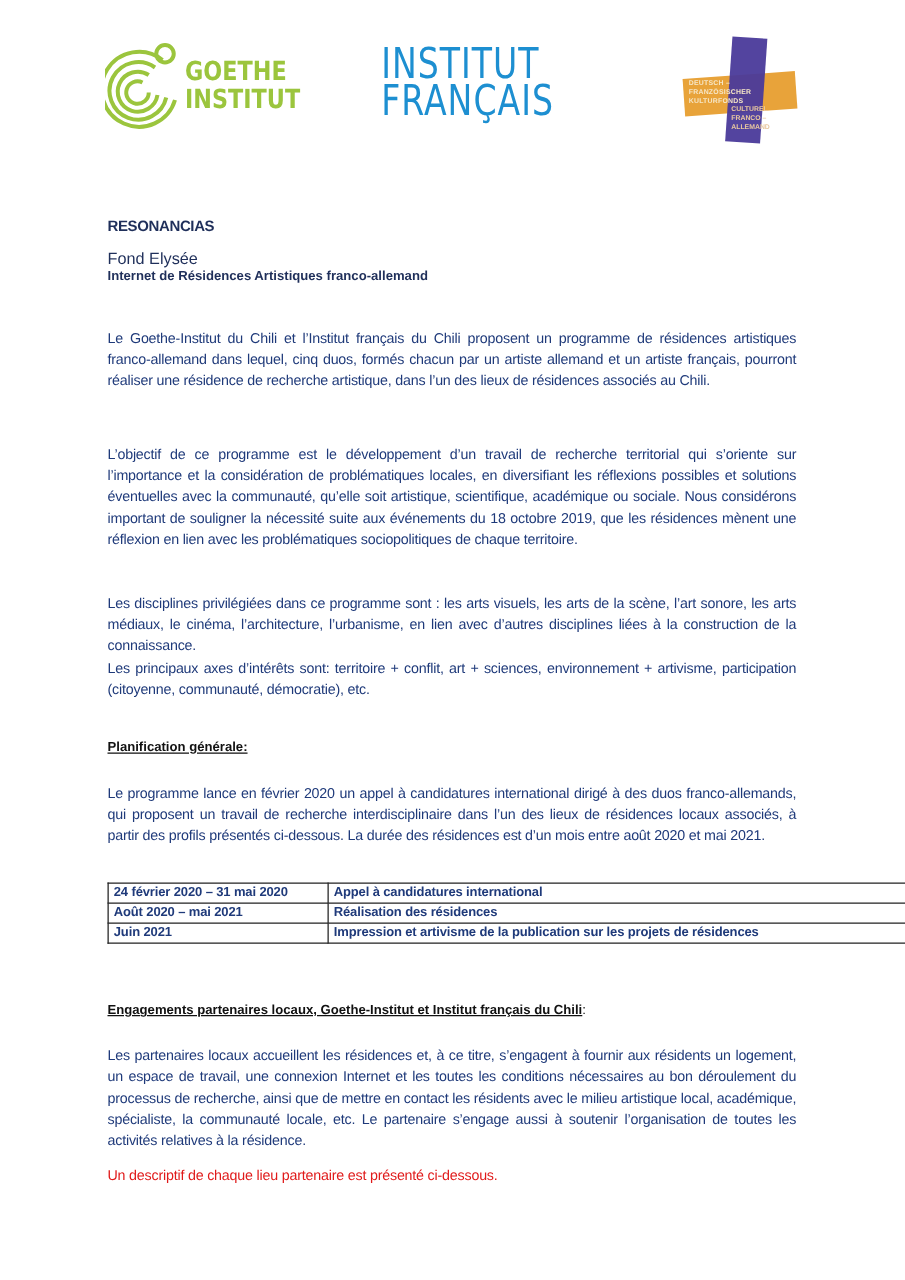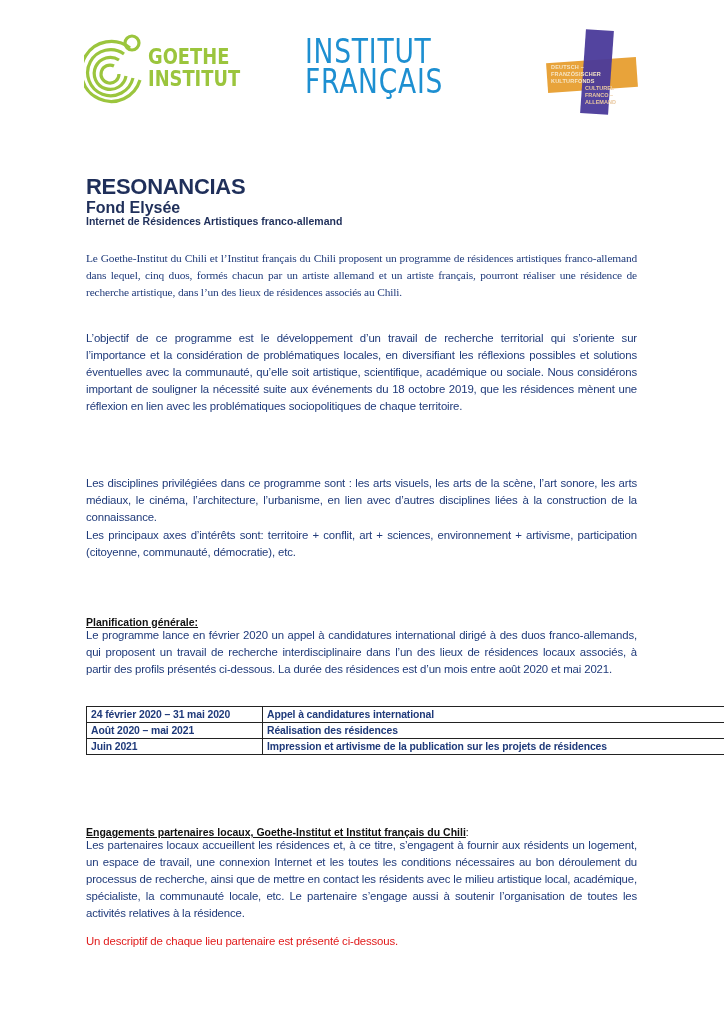--- a/index.html
+++ b/index.html
@@ -14,31 +14,31 @@
   .logo-if { position: absolute; left: 305px; top: 36px; width: 150px; height: 72px; }
   .if-text { color: #1d8fd1; font-size: 34px; line-height: 30px; font-family: "DejaVu Sans", sans-serif;
              letter-spacing: 1px; transform: scaleX(0.78); transform-origin: left; white-space: nowrap; }
   .logo-dfk { position: absolute; left: 545px; top: 28px; width: 95px; height: 88px; }
   .dfk-orange { position: absolute; left: 2px; top: 32px; width: 90px; height: 30px; background: #e8a33a; transform: rotate(-4deg); }
   .dfk-purple { position: absolute; left: 38px; top: 2px; width: 28px; height: 84px; background: #4a3a9a; transform: rotate(4deg); opacity: 0.95; }
   .dfk-text { position: absolute; left: 6px; top: 36px; font-size: 5.5px; line-height: 7px; color: #f6e6c6; font-weight: bold; letter-spacing: 0.2px; }
   .dfk-text2 { position: absolute; left: 40px; top: 57px; font-size: 5.5px; line-height: 7px; color: #e9c8a0; font-weight: bold; }
 
   
-  .title { position: absolute; left: 86px; top: 174px; font-size: 22px; font-weight: bold; color: #1f2f5a; letter-spacing: -0.3px; }
-  .subtitle1 { position: absolute; left: 86px; top: 199px; font-size: 16px; font-weight: bold; color: #1f2f5a; }
+  .title { position: absolute; left: 86px; top: 174px; font-size: 12px; font-weight: bold; color: #1f2f5a; letter-spacing: -0.3px; }
+  .subtitle1 { position: absolute; left: 86px; top: 199px; font-size: 13px; font-weight: normal; color: #1f2f5a; }
   .subtitle2 { position: absolute; left: 86px; top: 215px; font-size: 10.5px; font-weight: bold; color: #1f2f5a; }
 
   .para { position: absolute; left: 86px; width: 551px; font-size: 11.4px; line-height: 17px; color: #1f3a7a;
           text-align: justify; letter-spacing: -0.15px; }
-  .p1 { top: 250px; font-family: Liberation Serif, serif; }
-  .p2 { top: 330px; }
+  .p1 { top: 263px; }
+  .p2 { top: 356px; }
   .p3 { top: 475px; }
   .p4 { top: 527px; }
-  .heading { position: absolute; left: 86px; font-size: 10.5px; font-weight: bold; color: #111; text-decoration: underline; margin-top: 24px; }
+  .heading { position: absolute; left: 86px; font-size: 10.5px; font-weight: bold; color: #111; text-decoration: underline; }
   .h-plan { top: 592px; }
   .p5 { top: 627px; }
   .h-eng { top: 802px; }
   .p6 { top: 837px; }
   .red { position: absolute; left: 86px; top: 935px; font-size: 11.4px; color: #e01a1a; letter-spacing: -0.15px; }
 
   table.sched { position: absolute; left: 86px; top: 706px; width: 656px; border-collapse: collapse; }
   table.sched td { border: 1px solid #222; font-size: 10.4px; font-weight: bold; color: #1f3a7a; padding: 0 4px;
                    height: 15px; line-height: 14px; white-space: nowrap; letter-spacing: -0.1px; }
   table.sched td.c1 { width: 167px; }

